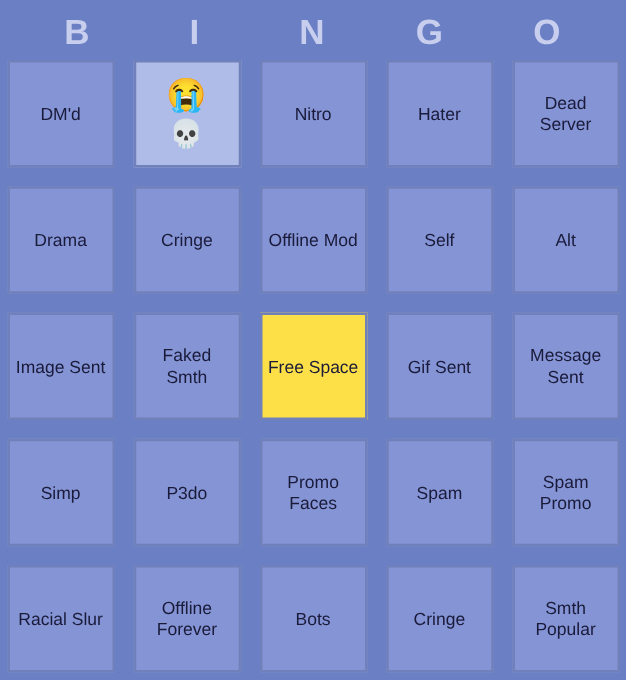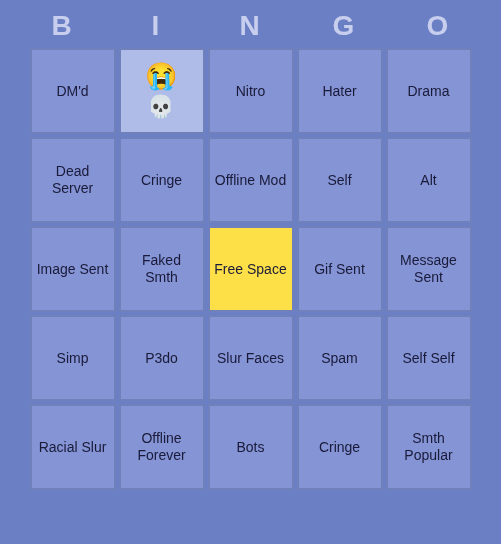--- a/index.html
+++ b/index.html
@@ -24,21 +24,21 @@
       font-size: 28px;
       font-weight: bold;
       width: 80px;
       text-align: center;
       letter-spacing: 2px;
     }
     .bingo-grid {
       display: grid;
       grid-template-columns: repeat(5, 86px);
       grid-template-rows: repeat(5, 86px);
-      gap: 3px;
+      gap: 15px;
       background: #6b7fc4;
     }
     .cell {
       background: #8494d4;
       border: 2px solid #7080bb;
       display: flex;
       align-items: center;
       justify-content: center;
       text-align: center;
       color: #1a1a3a;
@@ -74,34 +74,34 @@
 </div>
 
 <div class="bingo-grid" id="grid-container">
 <div class="cell">DM'd</div>
     <div class="cell emoji-cell">
       <span class="emoji">😭</span>
       <span class="skull">💀</span>
     </div>
     <div class="cell">Nitro</div>
     <div class="cell">Hater</div>
+    <div class="cell">Dead Server</div>
     <div class="cell">Drama</div>
-    <div class="cell">Dead Server</div>
     <div class="cell">Cringe</div>
     <div class="cell">Offline Mod</div>
     <div class="cell">Self</div>
     <div class="cell">Alt</div>
     <div class="cell">Image Sent</div>
     <div class="cell">Faked Smth</div>
     <div class="cell free">Free Space</div>
     <div class="cell">Gif Sent</div>
     <div class="cell">Message Sent</div>
     <div class="cell">Simp</div>
     <div class="cell">P3do</div>
-    <div class="cell">Slur Faces</div>
+    <div class="cell">Promo Faces</div>
     <div class="cell">Spam</div>
-    <div class="cell">Self Self</div>
+    <div class="cell">Spam Promo</div>
     <div class="cell">Racial Slur</div>
     <div class="cell">Offline Forever</div>
     <div class="cell">Bots</div>
     <div class="cell">Cringe</div>
     <div class="cell">Smth Popular</div>
   </div>
 
 </body></html>

